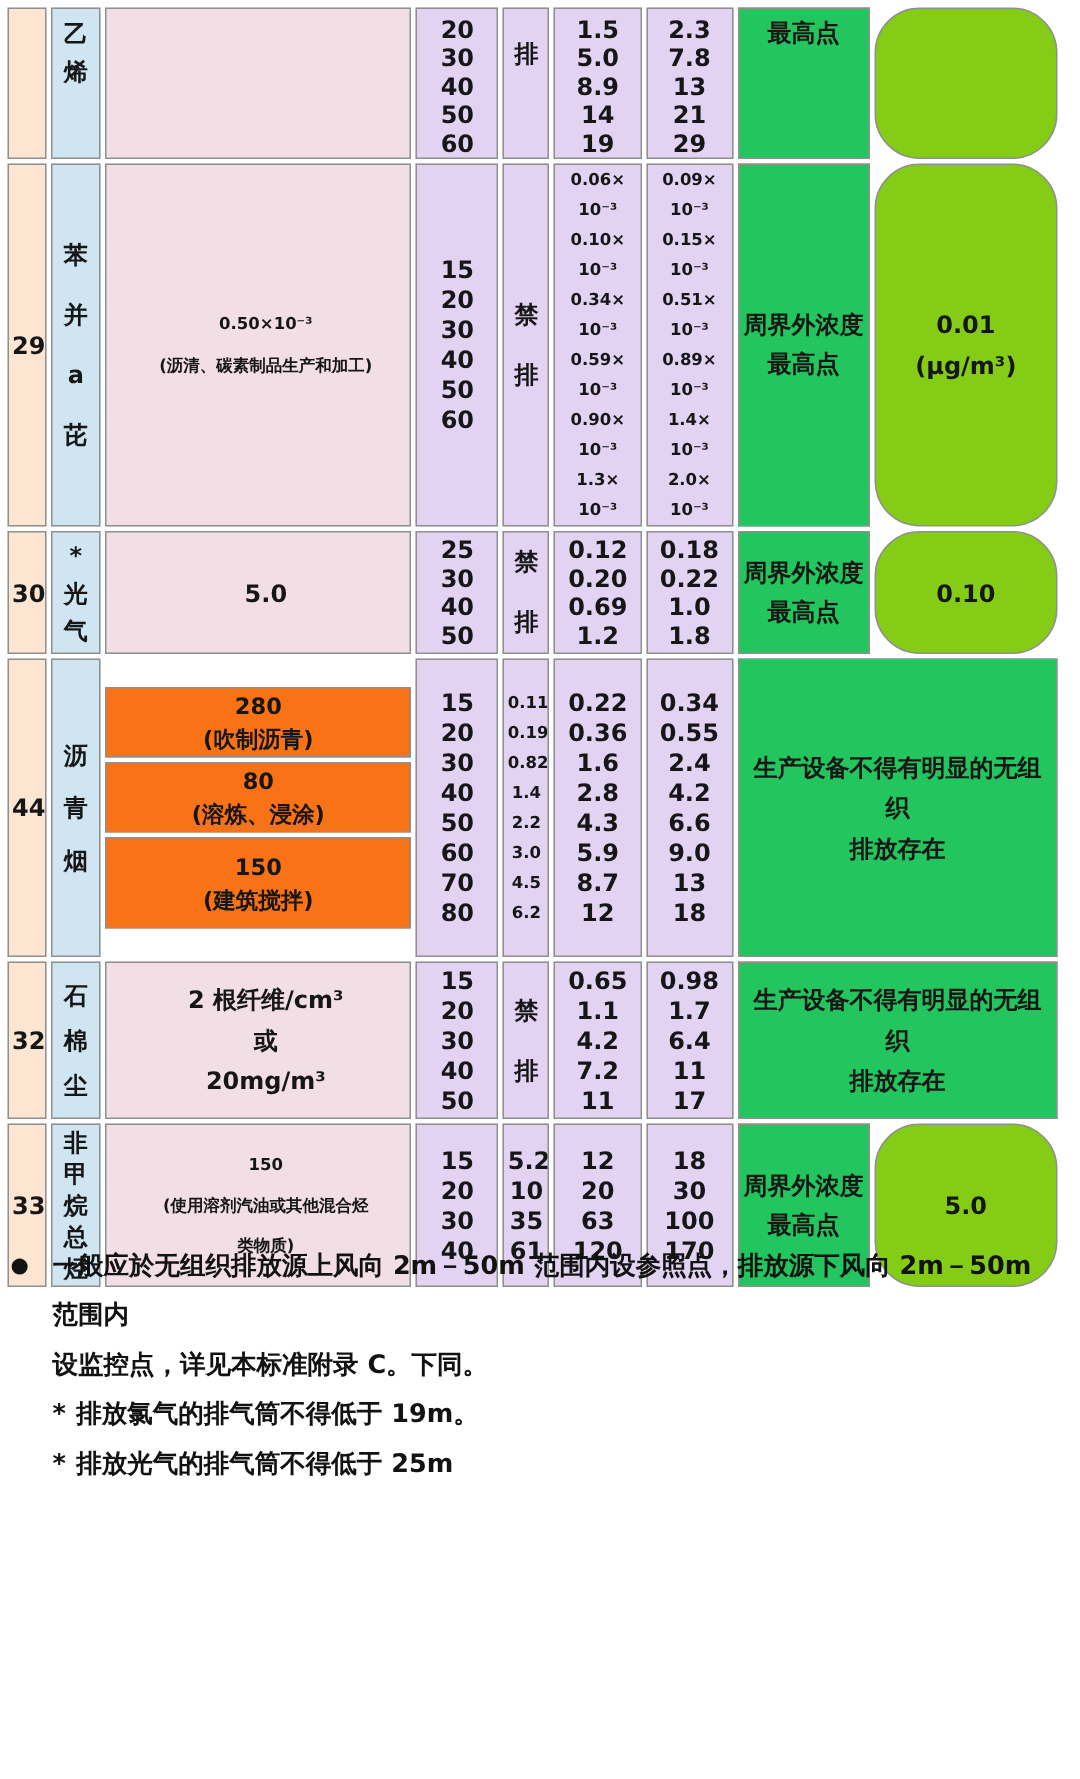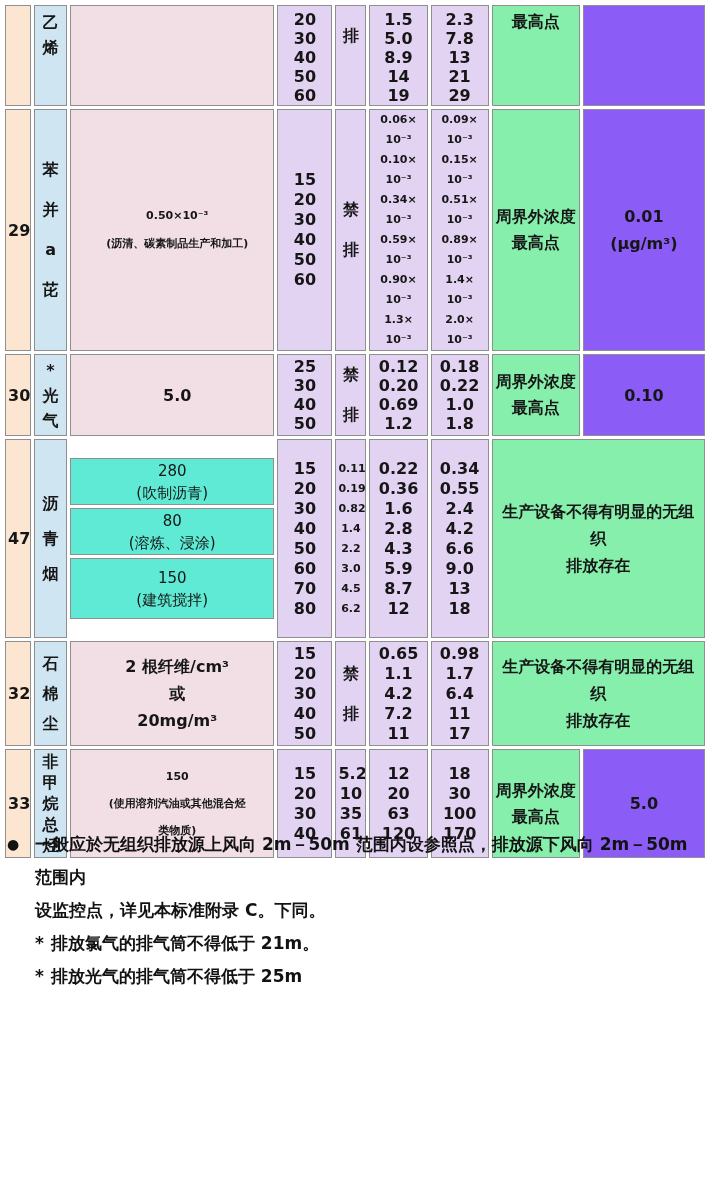--- a/index.html
+++ b/index.html
@@ -14,40 +14,40 @@
   td{
     border:1px solid #8f8f8f;text-align:center;vertical-align:middle;
     padding:0 2px;font-weight:bold;font-size:16px;white-space:pre-line;
     overflow:hidden;
   }
   
   .c-no   {background:#fce6d2;}
   .c-name {background:#cfe5f2;}
   .c-lim  {background:#f2dfe6;padding-left:12px;}
   .c-num  {background:#e3d3f2;}
-  .c-mon  {background:#86efac;}
-  .c-val  {background:#8b5cf6;}
+  .c-mon  {background:#22c55e;}
+  .c-val  {background:#84cc16;border-radius:30px;}
   
   .lh19{line-height:19px;} .lh20{line-height:20px;}
   .lh26{line-height:26px;} .lh27{line-height:27px;} .lh28{line-height:28px;}
   .jp{line-height:40px;}            
   .small{font-size:11px;}
   .vtop{vertical-align:top;padding-top:4px;}
   .pt20{vertical-align:top;padding-top:20px;}
   .pt6{vertical-align:top;padding-top:6px;}
   
   .nm-r0{line-height:25px;} .nm-r29{line-height:40px;} .nm-r30{line-height:25px;}
   .nm-r31{line-height:35px;} .nm-r32{line-height:30px;} .nm-r33{line-height:21px;}
   
   td.subhost{border:none;background:transparent;padding:0;}
   .subwrap{display:flex;flex-direction:column;gap:3px;height:161px;}
   .subcell{
-    border:1px solid #8f8f8f;background:#5eead4;display:flex;flex-direction:column;
+    border:1px solid #8f8f8f;background:#f97316;display:flex;flex-direction:column;
     justify-content:center;text-align:center;white-space:pre-line;
-    line-height:22px;font-size:15px;font-weight:normal;
+    line-height:22px;font-size:15px;font-weight:bold;
   }
   .sub1{flex:0 0 45px;} .sub2{flex:0 0 45px;} .sub3{flex:1 1 auto;}
   
   .notes{position:absolute;left:0;top:828px;width:712px;}
   p.note{
     position:relative;margin:0 0 0 35px;width:675px;
     font-size:17px;font-weight:bold;line-height:33px;
     white-space:pre-line;color:#121212;
   }
   p.note .mk{margin-right:7px;}
@@ -162,21 +162,21 @@
       <td class="c-num lh19">0.18
 0.22
 1.0
 1.8</td>
       <td class="c-mon lh26">周界外浓度
 最高点</td>
       <td class="c-val">0.10</td>
     </tr>
 
     <tr style="height:161px">
-      <td class="c-no">47</td>
+      <td class="c-no">44</td>
       <td class="c-name nm-r31">沥
 青
 烟</td>
       <td class="subhost">
         <div class="subwrap">
           <div class="subcell sub1">280
 (吹制沥青)</div>
           <div class="subcell sub2">80
 (溶炼、浸涂)</div>
           <div class="subcell sub3">150
@@ -277,17 +277,17 @@
       <td class="c-mon lh26">周界外浓度
 最高点</td>
       <td class="c-val">5.0</td>
     </tr>
   </tbody>
     </table>
 
   <div class="notes">
     <p class="note bullet"><span class="mk">●</span><span>一般应於无组织排放源上风向 2m－50m 范围内设参照点，排放源下风向 2m－50m 范围内
 设监控点，详见本标准附录 C。下同。</span></p>
-    <p class="note"><span class="mk">*</span><span>排放氯气的排气筒不得低于 21m。</span></p>
+    <p class="note"><span class="mk">*</span><span>排放氯气的排气筒不得低于 19m。</span></p>
     <p class="note"><span class="mk">*</span><span>排放光气的排气筒不得低于 25m</span></p>
   </div>
 
 </div>
 
 </body></html>

